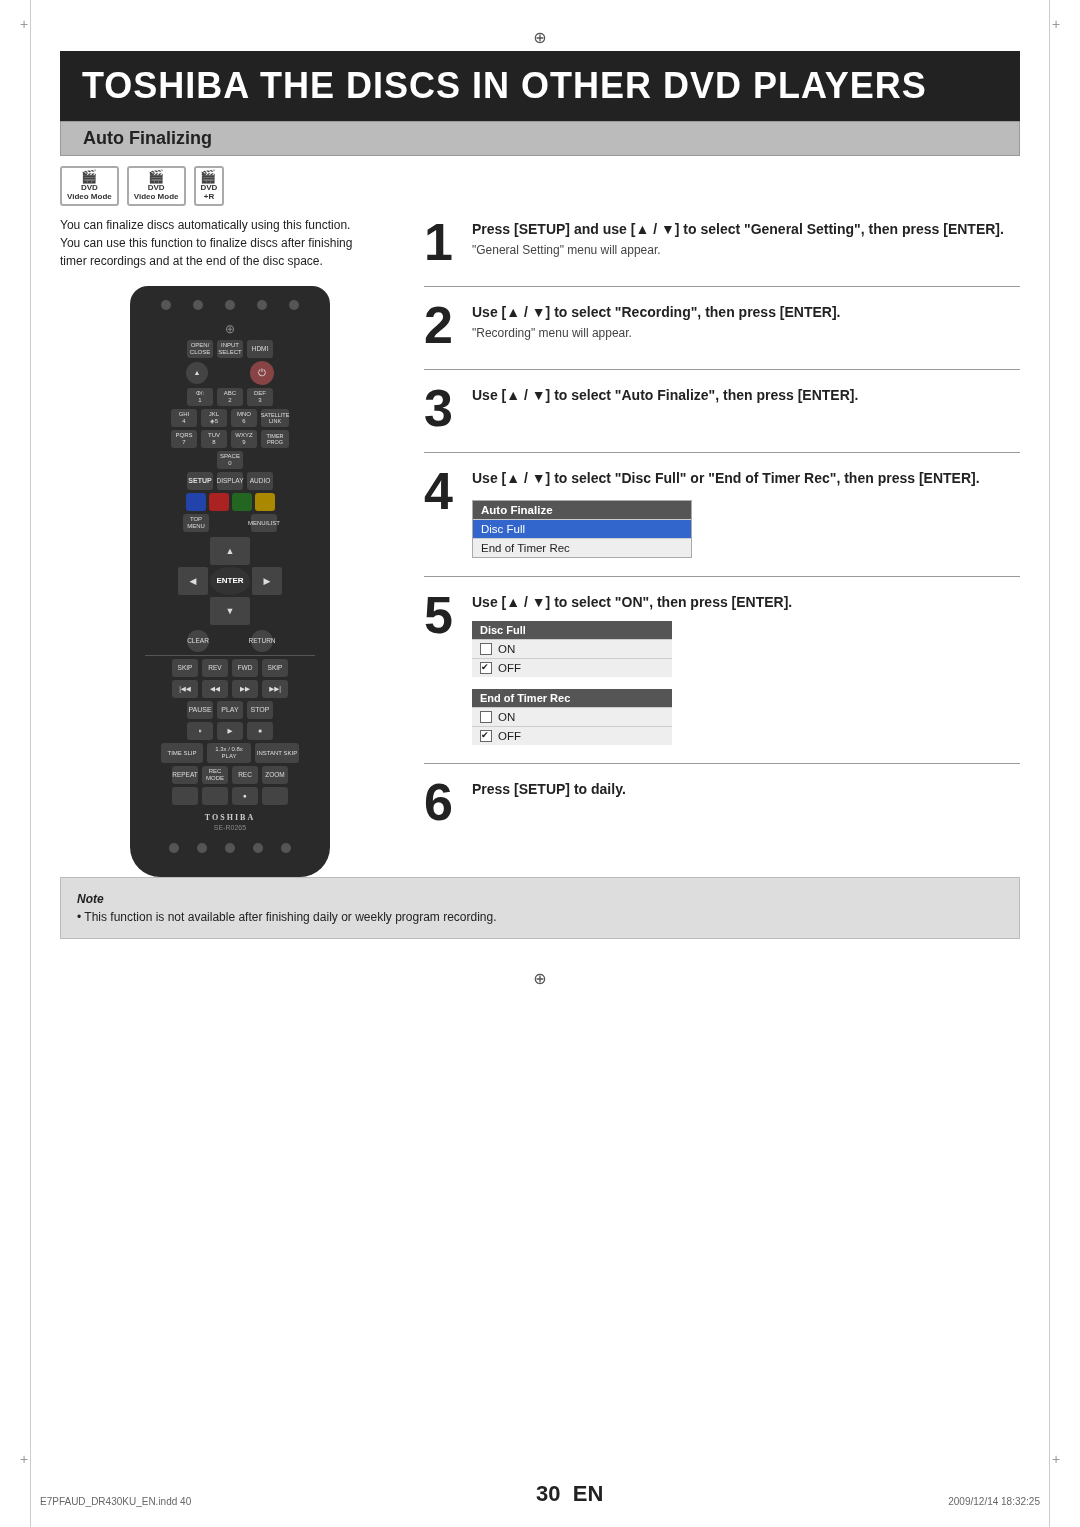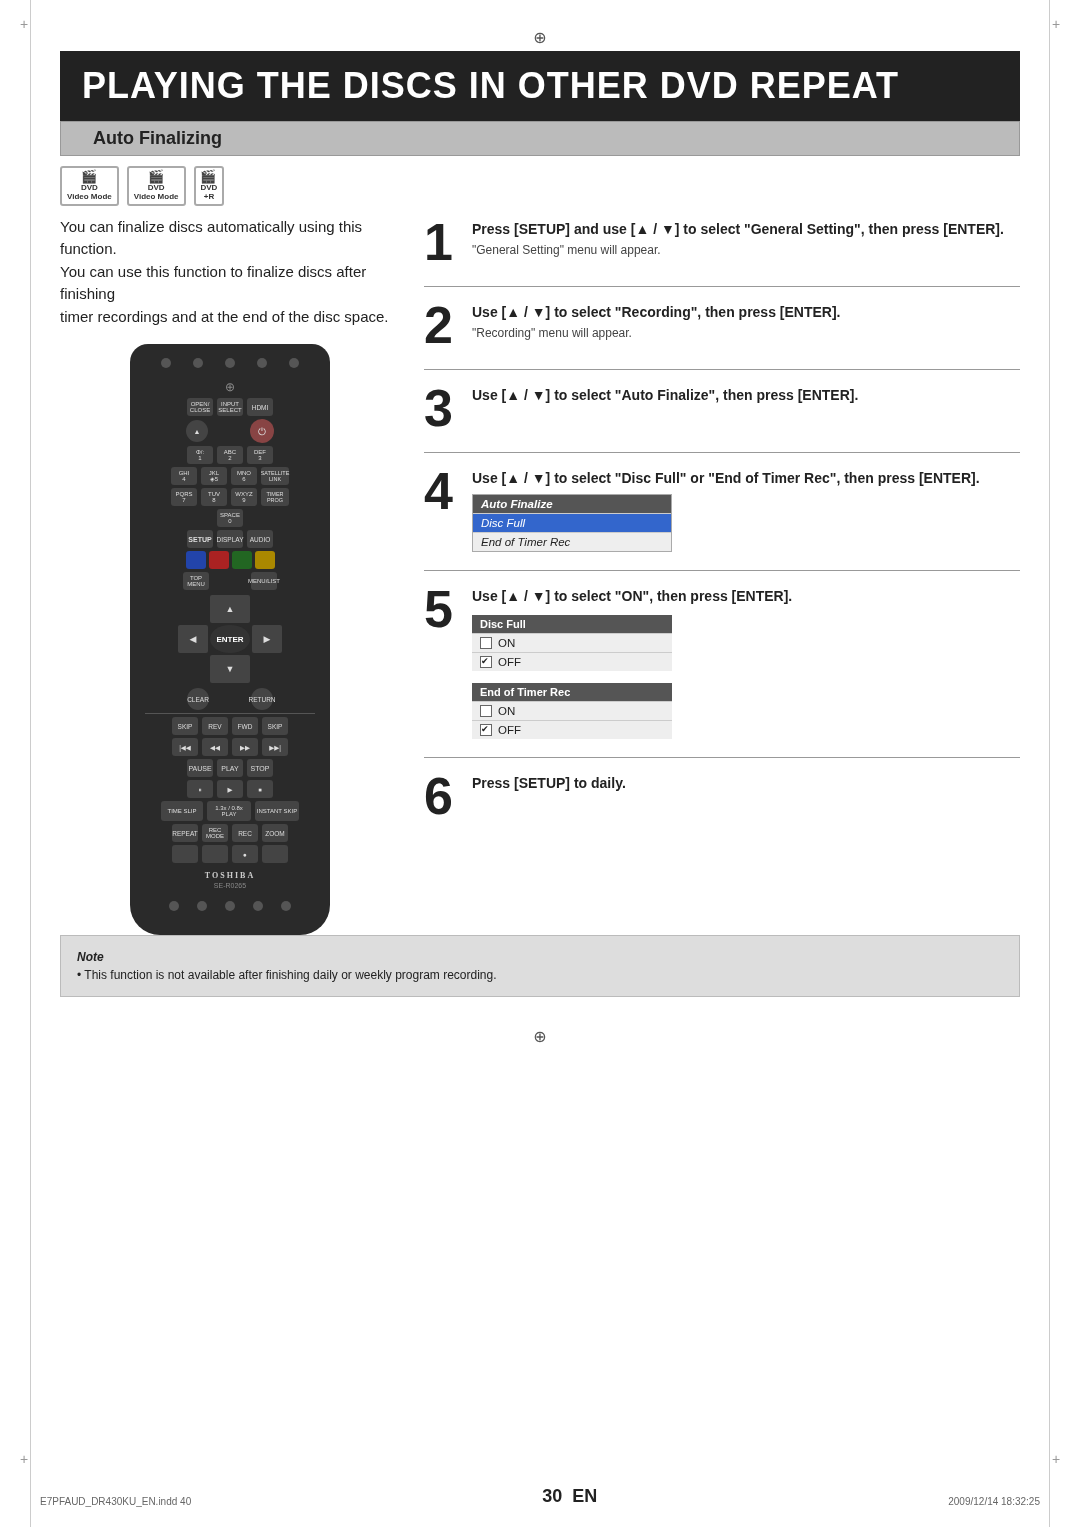--- a/index.html
+++ b/index.html
@@ -52,21 +52,21 @@
       padding: 14px 22px;
       letter-spacing: 1px;
       margin-bottom: 0;
     }
 
     
     .section-heading {
       background: #bbb;
       font-size: 18px;
       font-weight: 700;
-      padding: 6px 32px;
+      padding: 6px 22px;
       margin-bottom: 10px;
       border: 1px solid #999;
     }
 
     
     .dvd-logos {
       display: flex;
       gap: 8px;
       margin-bottom: 10px;
       align-items: center;
@@ -96,21 +96,21 @@
     .left-col {
       width: 340px;
       flex-shrink: 0;
     }
 
     .right-col {
       flex: 1;
     }
 
     .intro-text {
-      font-size: 15px;
+      font-size: 12px;
       line-height: 1.5;
       margin-bottom: 16px;
     }
 
     
     .remote-wrapper {
       display: flex;
       justify-content: center;
       margin-top: 10px;
     }
@@ -274,24 +274,23 @@
 
     .step-divider {
       border: none;
       border-top: 1px solid #999;
       margin: 4px 0 12px 0;
     }
 
     
     .menu-box {
       border: 1px solid #aaa;
-      margin-top: 6px;
+      margin-top: 12px;
       font-size: 12px;
-      width: 200px;
-      font-style: italic;
+      width: 220px;
     }
     .menu-box .menu-header {
       background: #555;
       color: #fff;
       padding: 3px 8px;
       font-size: 11.5px;
       font-weight: 700;
     }
     .menu-box .menu-item {
       padding: 3px 8px;
@@ -374,21 +373,21 @@
       left: 40px;
       right: 40px;
       display: flex;
       justify-content: space-between;
       align-items: flex-end;
       font-size: 10px;
       color: #666;
     }
 
     .page-number {
-      font-size: 18px;
+      font-size: 22px;
       font-weight: 700;
       color: #222;
     }
 
     
     .corner-mark {
       position: absolute;
       width: 16px;
       height: 16px;
       display: flex;
@@ -422,21 +421,21 @@
 <div class="corner-mark corner-bl">+</div>
 <div class="corner-mark corner-br">+</div>
 
 <div class="page-border-left"></div>
 <div class="page-border-right"></div>
 
 <div class="page-content">
 
   <div class="reg-mark">⊕</div>
 
-  <div class="page-title">PLAYING THE DISCS IN OTHER DVD REPEAT</div>
+  <div class="page-title">TOSHIBA THE DISCS IN OTHER DVD PLAYERS</div>
 
   <div class="section-heading">Auto Finalizing</div>
 
   <div class="dvd-logos">
     <div class="dvd-logo">
       <div class="dvd-big">🎬</div>
       <div class="dvd-sub">DVD</div>
       <div class="dvd-sub">Video Mode</div>
     </div>
     <div class="dvd-logo">

